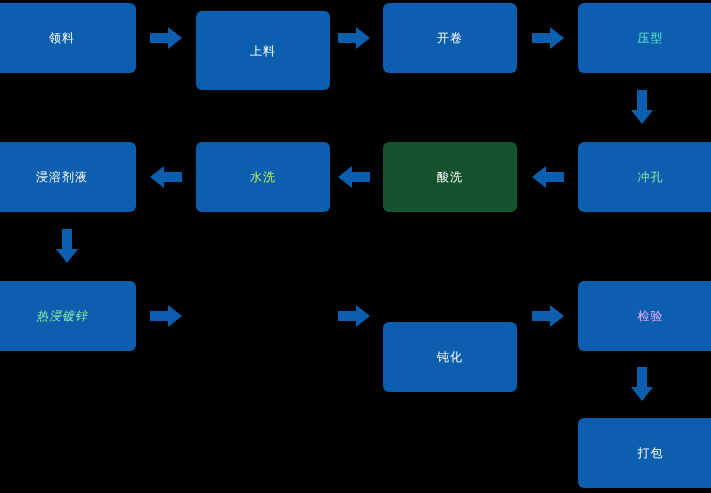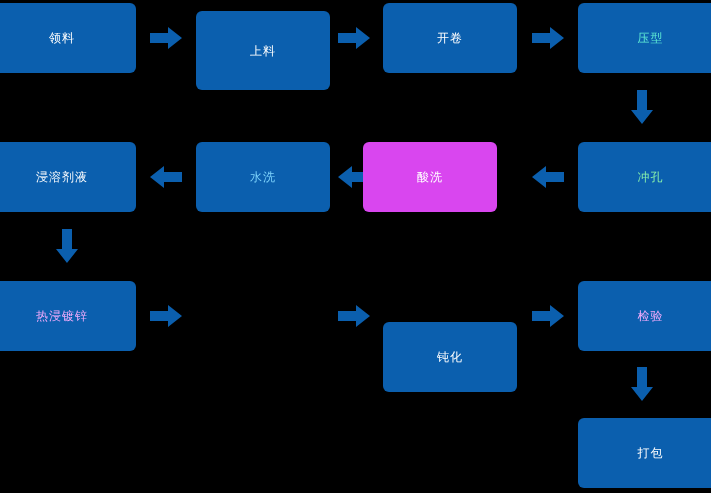--- a/index.html
+++ b/index.html
@@ -96,51 +96,51 @@
     <span class="node-label" style="color: rgb(255, 255, 255);">浸溶剂液</span>
   </div>
 
   <div class="arrow" style="left:150px; top:166px; width:32px; height:22px;">
     <svg width="32" height="22" viewBox="0 0 32 22" aria-hidden="true">
       <path d="M32 6 H14 V0 L0 11 L14 22 V16 H32 Z" fill="#0b5fae"></path>
     </svg>
   </div>
 
   <div class="node" style="left: 196px; top: 142px; width: 134px; height: 70px; background: rgb(11, 95, 174);">
-    <span class="node-label" style="color: #7dd3fc;">水洗</span>
+    <span class="node-label" style="color: #bef264;">水洗</span>
   </div>
 
   <div class="arrow" style="left:338px; top:166px; width:32px; height:22px;">
     <svg width="32" height="22" viewBox="0 0 32 22" aria-hidden="true">
       <path d="M32 6 H14 V0 L0 11 L14 22 V16 H32 Z" fill="#0b5fae"></path>
     </svg>
   </div>
 
-  <div class="node" style="left: 363px; top: 142px; width: 134px; height: 70px; background: #d946ef;">
+  <div class="node" style="left: 383px; top: 142px; width: 134px; height: 70px; background: #14532d;">
     <span class="node-label" style="color: rgb(255, 255, 255);">酸洗</span>
   </div>
 
   <div class="arrow" style="left:532px; top:166px; width:32px; height:22px;">
     <svg width="32" height="22" viewBox="0 0 32 22" aria-hidden="true">
       <path d="M32 6 H14 V0 L0 11 L14 22 V16 H32 Z" fill="#0b5fae"></path>
     </svg>
   </div>
 
   <div class="node" style="left: 578px; top: 142px; width: 145px; height: 70px; background: rgb(11, 95, 174);">
     <span class="node-label" style="color: #86efac;">冲孔</span>
   </div>
 
   <div class="arrow" style="left:56px; top:229px; width:22px; height:34px;">
     <svg width="22" height="34" viewBox="0 0 22 34" aria-hidden="true">
       <path d="M6 0 H16 V20 H22 L11 34 L0 20 H6 Z" fill="#0b5fae"></path>
     </svg>
   </div>
 
   <div class="node" style="left: -12px; top: 281px; width: 148px; height: 70px; background: rgb(11, 95, 174);">
-    <span class="node-label" style="color: #f0abfc;">热浸镀锌</span>
+    <span class="node-label" style="color: #86efac; font-style: italic;">热浸镀锌</span>
   </div>
 
   <div class="arrow" style="left:150px; top:305px; width:32px; height:22px;">
     <svg width="32" height="22" viewBox="0 0 32 22" aria-hidden="true">
       <path d="M0 6 H18 V0 L32 11 L18 22 V16 H0 Z" fill="#0b5fae"></path>
     </svg>
   </div>
 
 
   <div class="arrow" style="left:338px; top:305px; width:32px; height:22px;">

